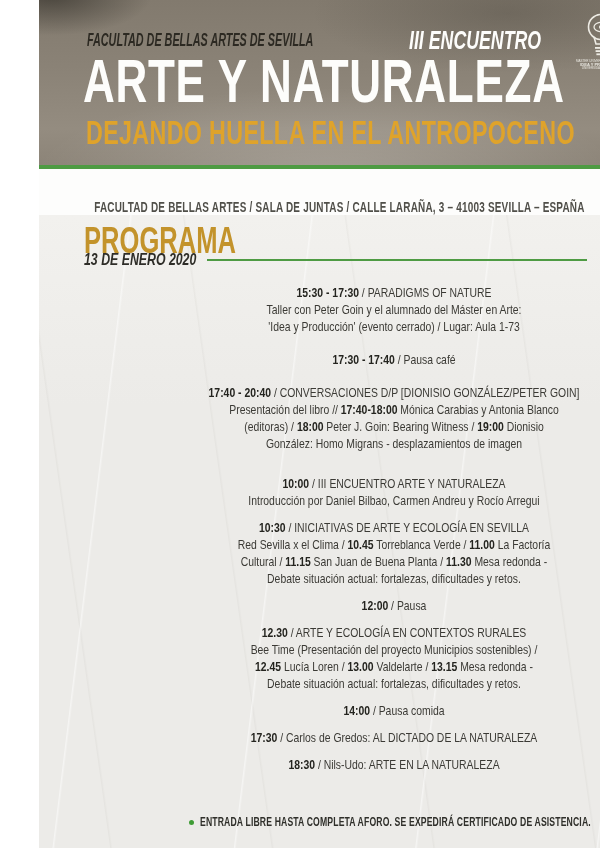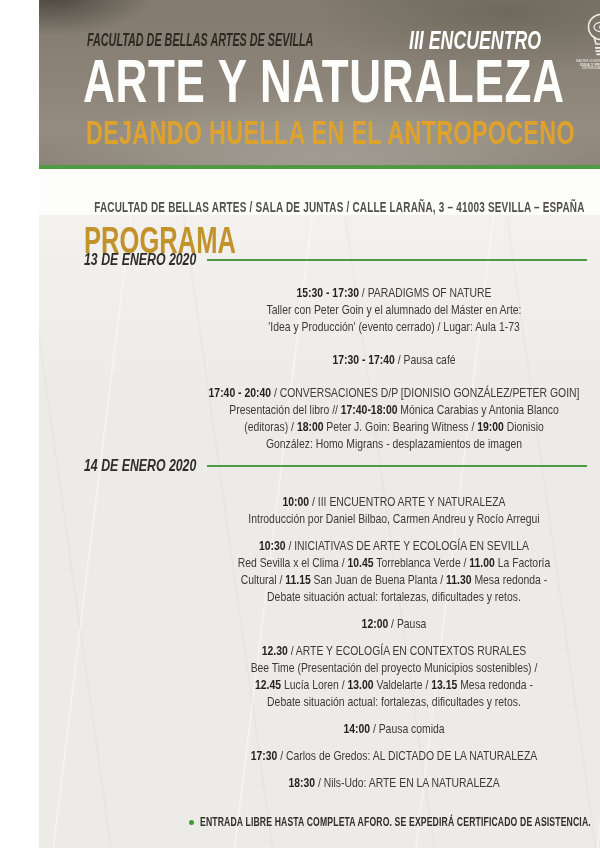--- a/index.html
+++ b/index.html
@@ -140,24 +140,20 @@
             </div>
             <div class="event">
               <div class="line"><b>17:40 - 20:40</b><span> / CONVERSACIONES D/P [DIONISIO GONZÁLEZ/PETER GOIN]</span></div>
               <div class="line"><span>Presentación del libro // </span><b>17:40-18:00</b><span> Mónica Carabias y Antonia Blanco</span></div>
               <div class="line"><span>(editoras) / </span><b>18:00</b><span> Peter J. Goin: Bearing Witness / </span><b>19:00</b><span> Dionisio</span></div>
               <div class="line"><span>González: Homo Migrans - desplazamientos de imagen</span></div>
             </div>
           </div>
         </section>
         <section class="day">
-          <div class="day-header">
-            <span class="day-date">14 DE ENERO 2020</span>
-            <span class="day-rule"></span>
-          </div>
           <div class="events">
             <div class="event">
               <div class="line"><b>10:00</b><span> / III ENCUENTRO ARTE Y NATURALEZA</span></div>
               <div class="line"><span>Introducción por Daniel Bilbao, Carmen Andreu y Rocío Arregui</span></div>
             </div>
             <div class="event">
               <div class="line"><b>10:30</b><span> / INICIATIVAS DE ARTE Y ECOLOGÍA EN SEVILLA</span></div>
               <div class="line"><span>Red Sevilla x el Clima / </span><b>10.45</b><span> Torreblanca Verde / </span><b>11.00</b><span> La Factoría</span></div>
               <div class="line"><span>Cultural / </span><b>11.15</b><span> San Juan de Buena Planta / </span><b>11.30</b><span> Mesa redonda -</span></div>
               <div class="line"><span>Debate situación actual: fortalezas, dificultades y retos.</span></div>

